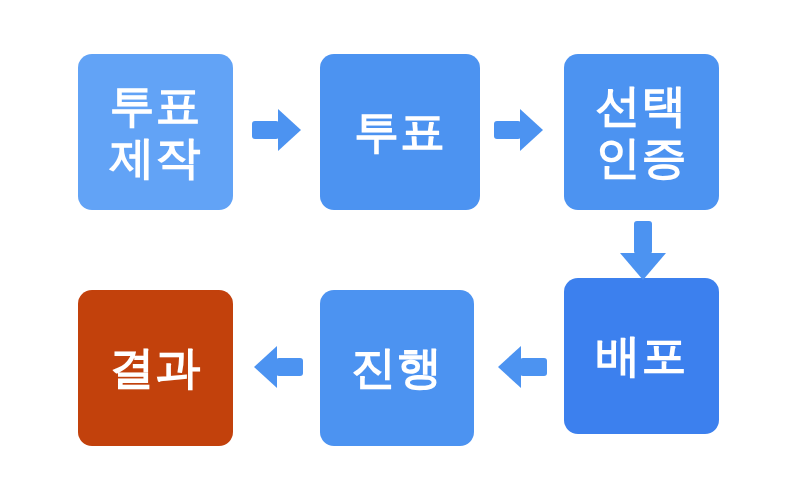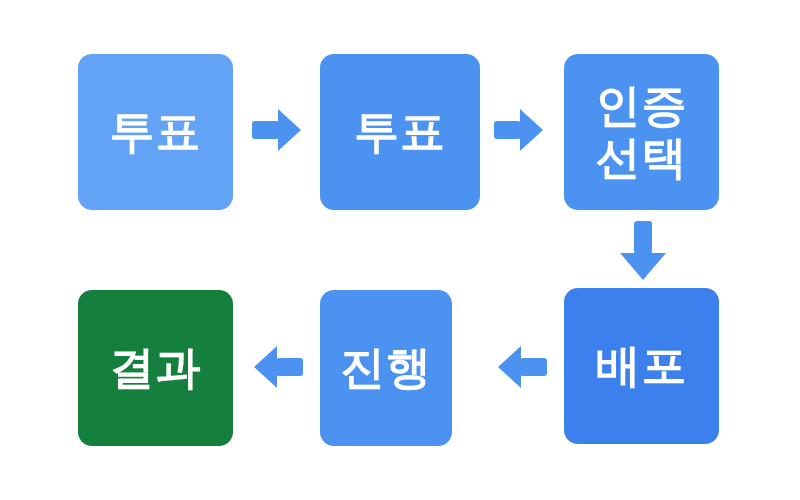--- a/index.html
+++ b/index.html
@@ -25,58 +25,59 @@
     color: #ffffff;
     font-weight: 700;
     font-size: 45px;
     line-height: 1.16;
     letter-spacing: 1px;
     user-select: none;
   }
   .step-1 { left: 78px;  top: 54px; }
   .step-2 { left: 320px; top: 54px; width: 160px; }
   .step-3 { left: 564px; top: 54px; }
-  .step-4 { left: 564px; top: 288px; }
-  .step-5 { left: 320px; top: 290px; width: 132px; }
+  .step-4 { left: 564px; top: 278px; }
+  .step-5 { left: 320px; top: 290px; width: 154px; }
   .step-6 { left: 78px;  top: 290px; }
 
   .arrow { position: absolute; display: block; }
   .arrow-1 { left: 252px; top: 108px; }
   .arrow-2 { left: 494px; top: 108px; }
   .arrow-3 { left: 618px; top: 221px; }
   .arrow-4 { left: 497px; top: 345px; }
   .arrow-5 { left: 253px; top: 345px; }
 </style>
 </head>
 <body>
 
 <div class="canvas">
 
   <div class="box step-1" style="background-color: rgb(98, 163, 246); color: rgb(255, 255, 255);">
     <span>투표</span>
+    <span>제작</span>
   </div>
 
   <div class="box step-2" style="background-color: rgb(76, 147, 241); color: rgb(255, 255, 255);">
     <span>투표</span>
   </div>
 
   <div class="box step-3" style="background-color: rgb(76, 147, 241); color: rgb(255, 255, 255);">
+    <span>선택</span>
     <span>인증</span>
-    <span>선택</span>
   </div>
 
   <div class="box step-4" style="background-color: rgb(60, 128, 238); color: rgb(255, 255, 255);">
     <span>배포</span>
   </div>
 
   <div class="box step-5" style="background-color: rgb(76, 147, 241); color: rgb(255, 255, 255);">
     <span>진행</span>
   </div>
 
-  <div class="box step-6" style="background-color: #15803d; color: rgb(255, 255, 255);">
+  <div class="box step-6" style="background-color: #c2410c; color: rgb(255, 255, 255);">
     <span>결과</span>
   </div>
 
   <svg class="arrow arrow-1" width="50" height="44" viewBox="0 0 50 44" style="fill: rgb(76, 147, 241);">
     <rect x="0" y="13" width="27" height="18" rx="3"></rect>
     <path d="M26 1 L49 22 L26 43 Z" stroke-linejoin="round"></path>
   </svg>
 
   <svg class="arrow arrow-2" width="50" height="44" viewBox="0 0 50 44" style="fill: rgb(76, 147, 241);">
     <rect x="0" y="13" width="27" height="18" rx="3"></rect>

